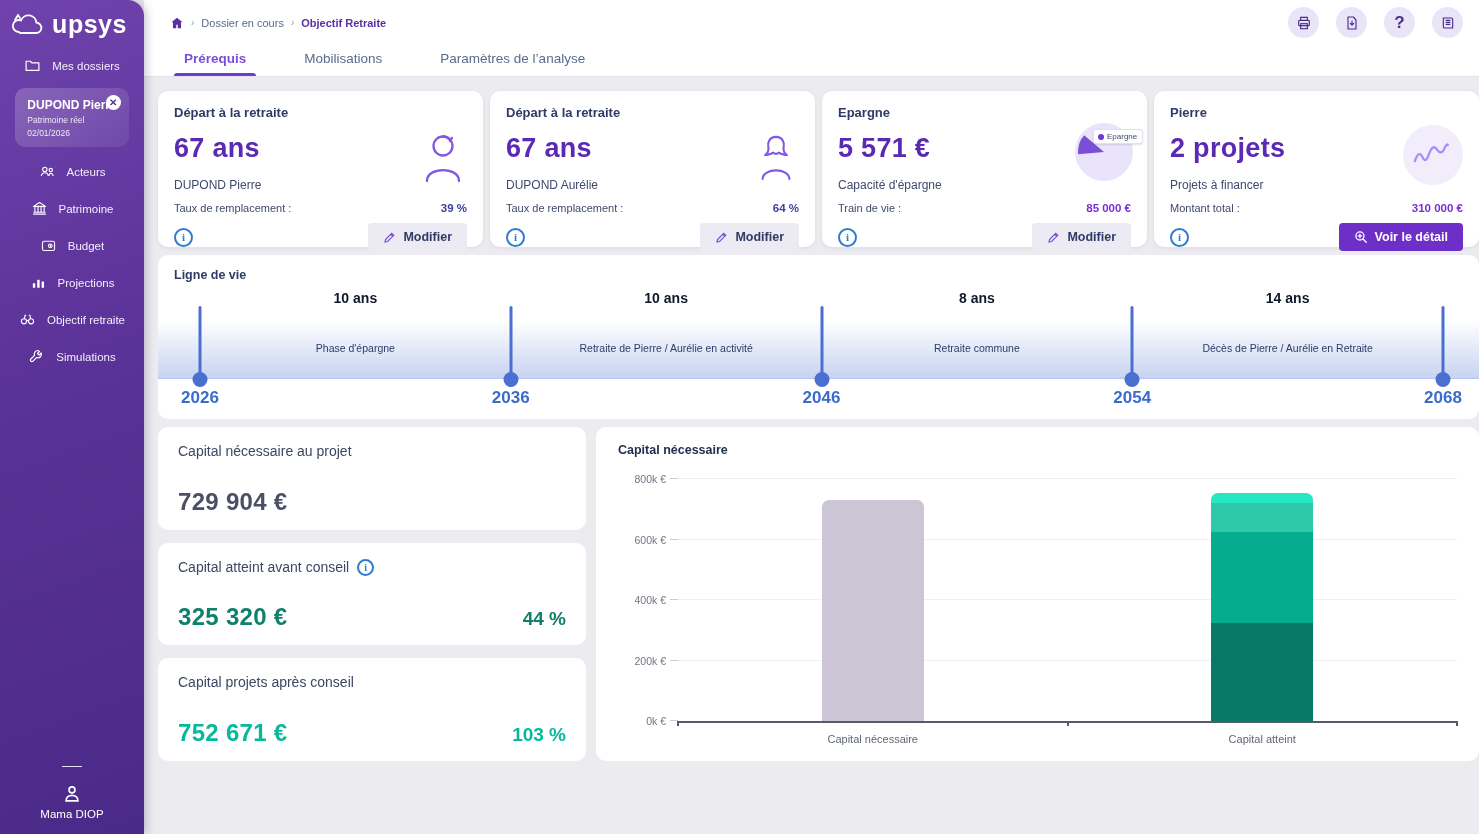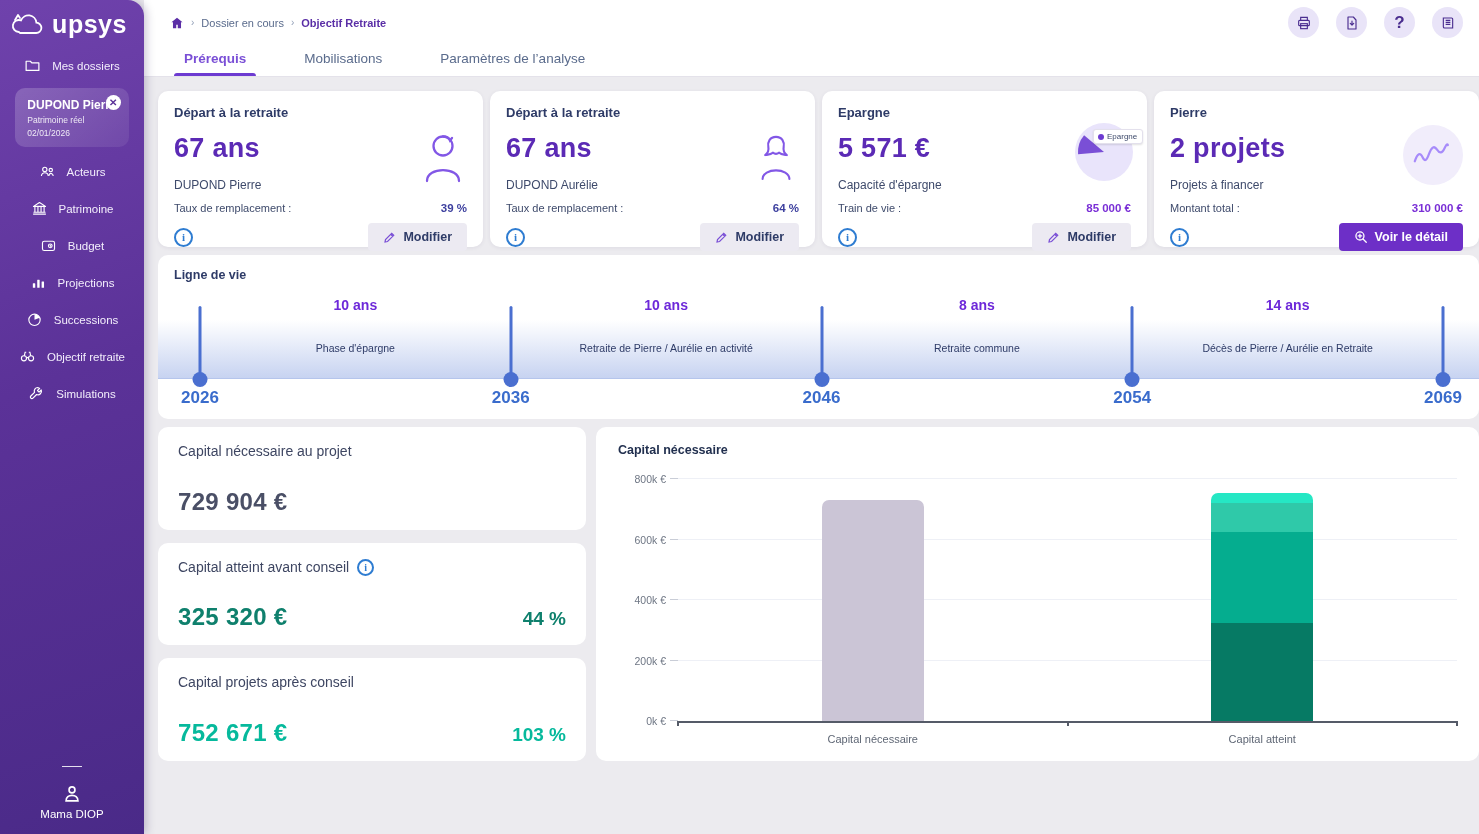--- a/index.html
+++ b/index.html
@@ -76,21 +76,21 @@
   
   .timeline-card { background:#fff; border-radius:10px; margin-top:8px; height:164px; padding:13px 0 0; position:relative; }
   .tl-title { padding:0 16px; font-size:12.5px; font-weight:700; color:#2e3b67; }
   .tl-area { position:relative; height:136px; margin-top:2px; }
   .tl-band { position:absolute; left:0; right:0; top:36px; height:59px; background:linear-gradient(#ffffff,#c7d3f1);
              border-bottom:1px solid #b5c5ec; }
   .tl-track { position:absolute; left:42px; right:36px; top:0; bottom:0; }
   .tl-line { position:absolute; top:22px; height:73px; width:3px; background:#4a6fd0; border-radius:2px; transform:translateX(-50%); }
   .tl-dot { position:absolute; top:88px; width:15px; height:15px; border-radius:50%; background:#4a6fd0; transform:translateX(-50%); }
   .tl-year { position:absolute; top:104px; transform:translateX(-50%); font-size:17px; font-weight:700; color:#3a6ccc; }
-  .tl-duration { position:absolute; top:13px; transform:translateX(-50%); font-size:14px; font-weight:700; color:#6d28d9; white-space:nowrap; }
+  .tl-duration { position:absolute; top:6px; transform:translateX(-50%); font-size:14px; font-weight:700; color:#0f172a; white-space:nowrap; }
   .tl-desc { position:absolute; top:58px; transform:translateX(-50%); font-size:10.5px; color:#2e3b67; white-space:nowrap; }
 
   
   .bottom-row { display:grid; grid-template-columns:428px 1fr; gap:10px; margin-top:8px; height:270px; }
   .left-col { display:flex; flex-direction:column; gap:13px; }
   .capital-card { background:#fff; border-radius:10px; padding:16px 20px 14px; flex:1; display:flex;
                   flex-direction:column; justify-content:space-between; }
   .cap-title { font-size:14px; color:#3e4662; display:flex; align-items:center; gap:8px; }
   .cap-title .info-icon { width:17px; height:17px; font-size:10px; }
   .cap-vals { display:flex; justify-content:space-between; align-items:baseline; }
@@ -164,27 +164,20 @@
         </svg>
       <span>Budget</span>
     </div>
     <div class="nav-item">
       <svg viewBox="0 0 24 24" fill="#fff" stroke="none">
           <rect x="4" y="13" width="3.4" height="6.5" rx="0.6"></rect>
           <rect x="10.2" y="8" width="3.4" height="11.5" rx="0.6"></rect>
           <rect x="16.4" y="10.5" width="3.4" height="9" rx="0.6"></rect>
         </svg>
       <span>Projections</span>
-    </div>
-    <div class="nav-item">
-      <svg viewBox="0 0 24 24" fill="none" stroke="#fff" stroke-width="1.6">
-          <circle cx="12" cy="12.5" r="8"></circle>
-          <path d="M12 12.5V4.5a8 8 0 0 1 7.4 5z" fill="#fff" stroke="none"></path>
-        </svg>
-      <span>Successions</span>
     </div>
     <div class="nav-item">
       <svg viewBox="0 0 24 24" fill="none" stroke="#fff" stroke-width="1.6">
           <circle cx="7" cy="14.5" r="3.6"></circle>
           <circle cx="17" cy="14.5" r="3.6"></circle>
           <path d="M10.6 13.5h2.8M7.5 11 8.6 6h1.6M16.5 11 15.4 6h-1.6"></path>
         </svg>
       <span>Objectif retraite</span>
     </div>
     <div class="nav-item">
@@ -379,21 +372,21 @@
               <div class="tl-dot" style="left: 25%;"></div>
               <div class="tl-year" style="left: 25%;">2036</div>
               <div class="tl-line" style="left: 50%;"></div>
               <div class="tl-dot" style="left: 50%;"></div>
               <div class="tl-year" style="left: 50%;">2046</div>
               <div class="tl-line" style="left: 75%;"></div>
               <div class="tl-dot" style="left: 75%;"></div>
               <div class="tl-year" style="left: 75%;">2054</div>
               <div class="tl-line" style="left: 100%;"></div>
               <div class="tl-dot" style="left: 100%;"></div>
-              <div class="tl-year" style="left: 100%;">2069</div>
+              <div class="tl-year" style="left: 100%;">2068</div>
               <div class="tl-duration" style="left: 12.5%;">10 ans</div>
               <div class="tl-desc" style="left: 12.5%;">Phase d'épargne</div>
               <div class="tl-duration" style="left: 37.5%;">10 ans</div>
               <div class="tl-desc" style="left: 37.5%;">Retraite de Pierre / Aurélie en activité</div>
               <div class="tl-duration" style="left: 62.5%;">8 ans</div>
               <div class="tl-desc" style="left: 62.5%;">Retraite commune</div>
               <div class="tl-duration" style="left: 87.5%;">14 ans</div>
               <div class="tl-desc" style="left: 87.5%;">Décès de Pierre / Aurélie en Retraite</div>
             </div>
         </div>

